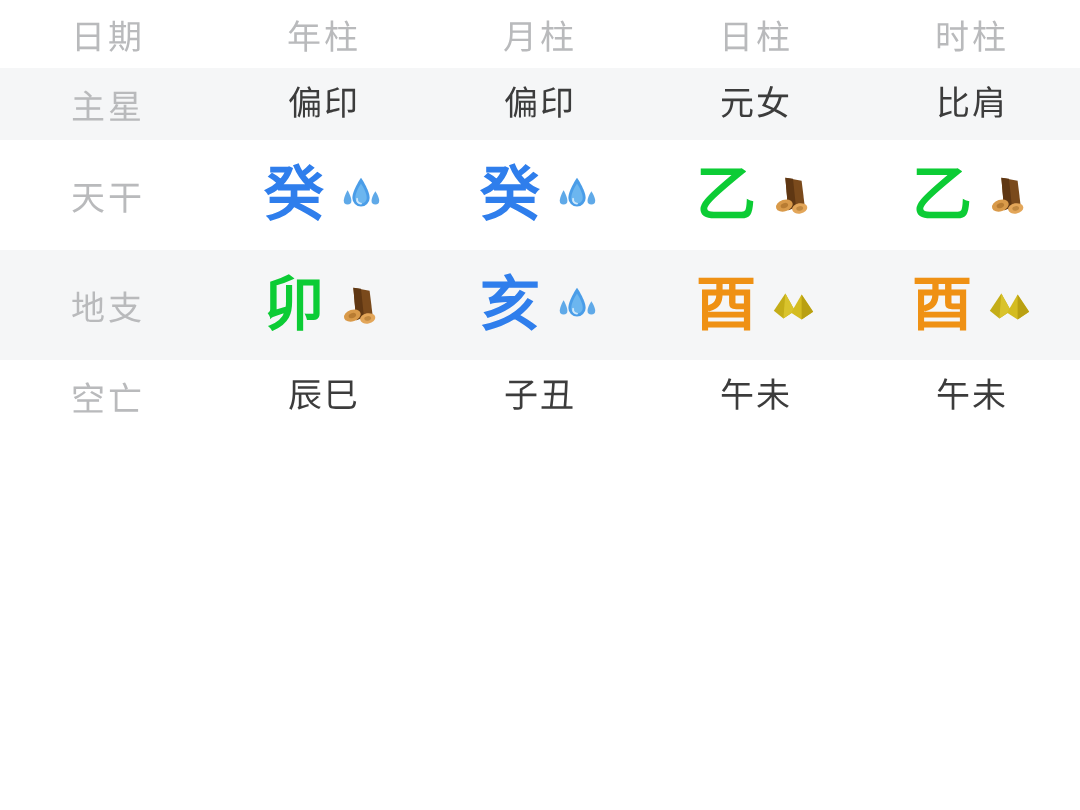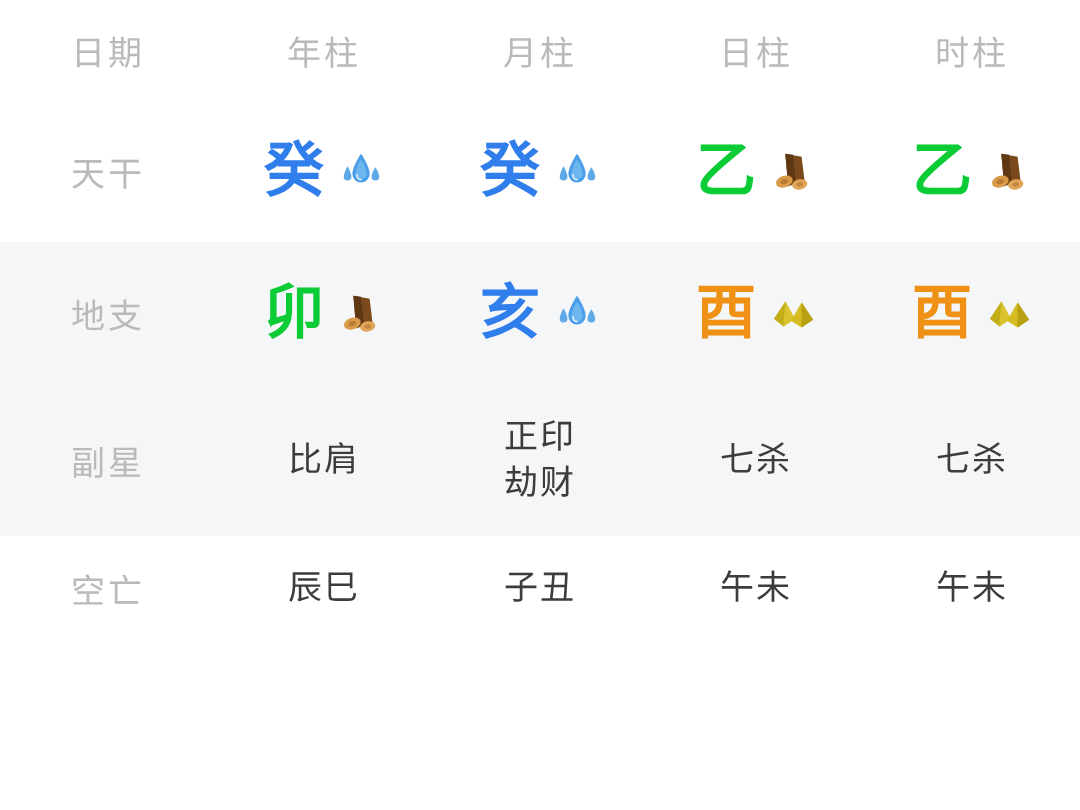--- a/index.html
+++ b/index.html
@@ -22,21 +22,21 @@
     table-layout: fixed;
   }
 
   .bazi-table col.c-label { width: 216px; }
   .bazi-table col.c-pillar { width: 216px; }
 
   .bazi-table tr.row-plain { background: #ffffff; }
   .bazi-table tr.row-striped { background: #f5f6f7; }
 
   .bazi-table td {
-    padding: 16px;
+    padding: 0;
     text-align: center;
     vertical-align: middle;
     border: none;
   }
 
   
   tr.r-header   td { height: 68px; }
   tr.r-zhuxing  td { height: 72px; }
   tr.r-tiangan  td { height: 110px; }
   tr.r-dizhi    td { height: 110px; }
@@ -121,20 +121,27 @@
   <tbody>
 
     <tr class="r-header row-plain">
       <td class="header-cell">日期</td>
       <td class="header-cell">年柱</td>
       <td class="header-cell">月柱</td>
       <td class="header-cell">日柱</td>
       <td class="header-cell">时柱</td>
     </tr>
 
+    <tr class="r-zhuxing row-striped">
+      <td class="label-cell">主星</td>
+      <td class="text-cell">偏印</td>
+      <td class="text-cell">偏印</td>
+      <td class="text-cell">元女</td>
+      <td class="text-cell">比肩</td>
+    </tr>
 
     <tr class="r-tiangan row-plain">
       <td class="label-cell">天干</td>
       <td>
           <div class="glyph-wrap">
             <span class="big-glyph" style="color: rgb(47, 126, 236);">癸</span>
             <span class="elem-icon">
               <svg viewBox="0 0 48 48" xmlns="http://www.w3.org/2000/svg">
                 <path d="M24 6 C24 6 33 19 33 27 a9 9 0 0 1-18 0 C15 19 24 6 24 6 Z" fill="#4a9de8"></path>
                 <path d="M24 12 C24 12 30 21 30 27 a6 6 0 0 1-12 0 C18 21 24 12 24 12 Z" fill="#6cb6ef"></path>
@@ -244,44 +251,20 @@
                 <path d="M16 12 L26 30 L14 38 Z" fill="#d9c32c"></path>
                 <path d="M22 32 L33 13 L45 31 L33 39 Z" fill="#d4bc20"></path>
                 <path d="M33 13 L45 31 L33 39 Z" fill="#b9a012"></path>
               </svg>
             </span>
           </div>
         </td>
     </tr>
 
 
-    <tr class="r-fuxing row-striped">
-      <td class="label-cell">副星</td>
-      <td class="text-cell">
-          <div>
-            <span class="sub-line">比肩</span>
-          </div>
-        </td>
-      <td class="text-cell">
-          <div>
-            <span class="sub-line">正印</span>
-            <span class="sub-line">劫财</span>
-          </div>
-        </td>
-      <td class="text-cell">
-          <div>
-            <span class="sub-line">七杀</span>
-          </div>
-        </td>
-      <td class="text-cell">
-          <div>
-            <span class="sub-line">七杀</span>
-          </div>
-        </td>
-    </tr>
 
 
 
     <tr class="r-kongwang row-plain">
       <td class="label-cell">空亡</td>
       <td class="text-cell">辰巳</td>
       <td class="text-cell">子丑</td>
       <td class="text-cell">午未</td>
       <td class="text-cell">午未</td>
     </tr>

